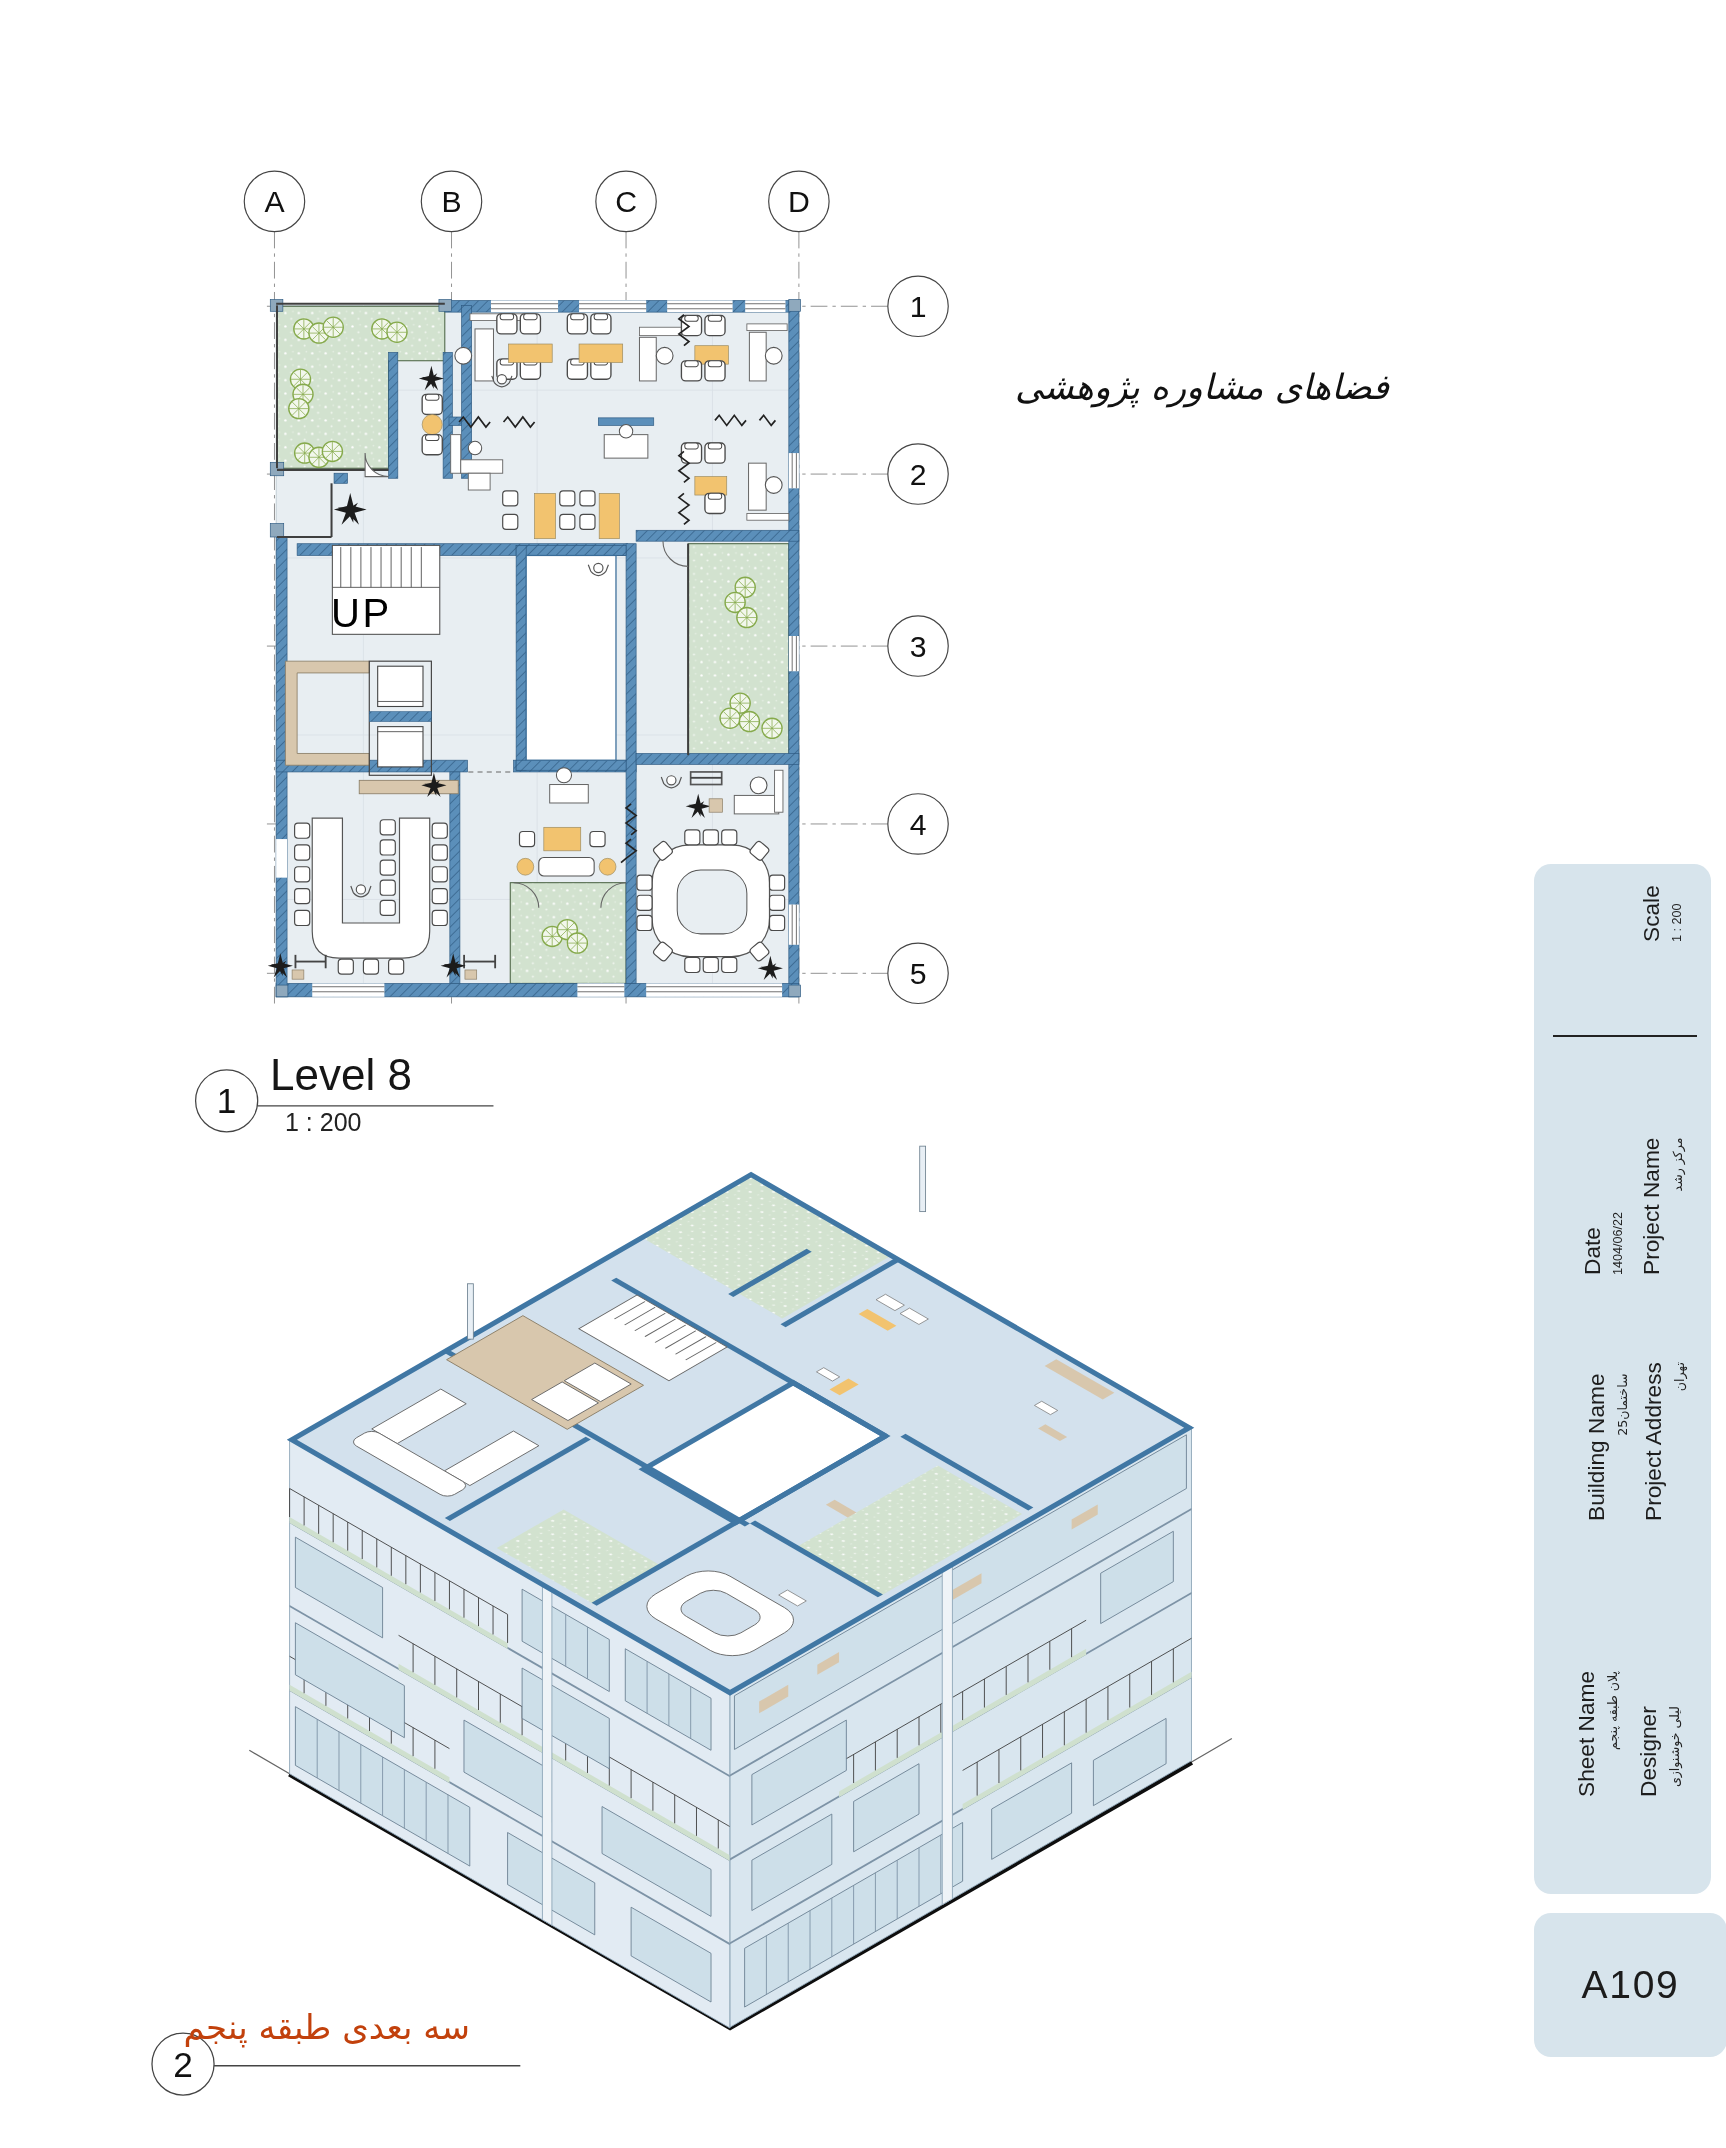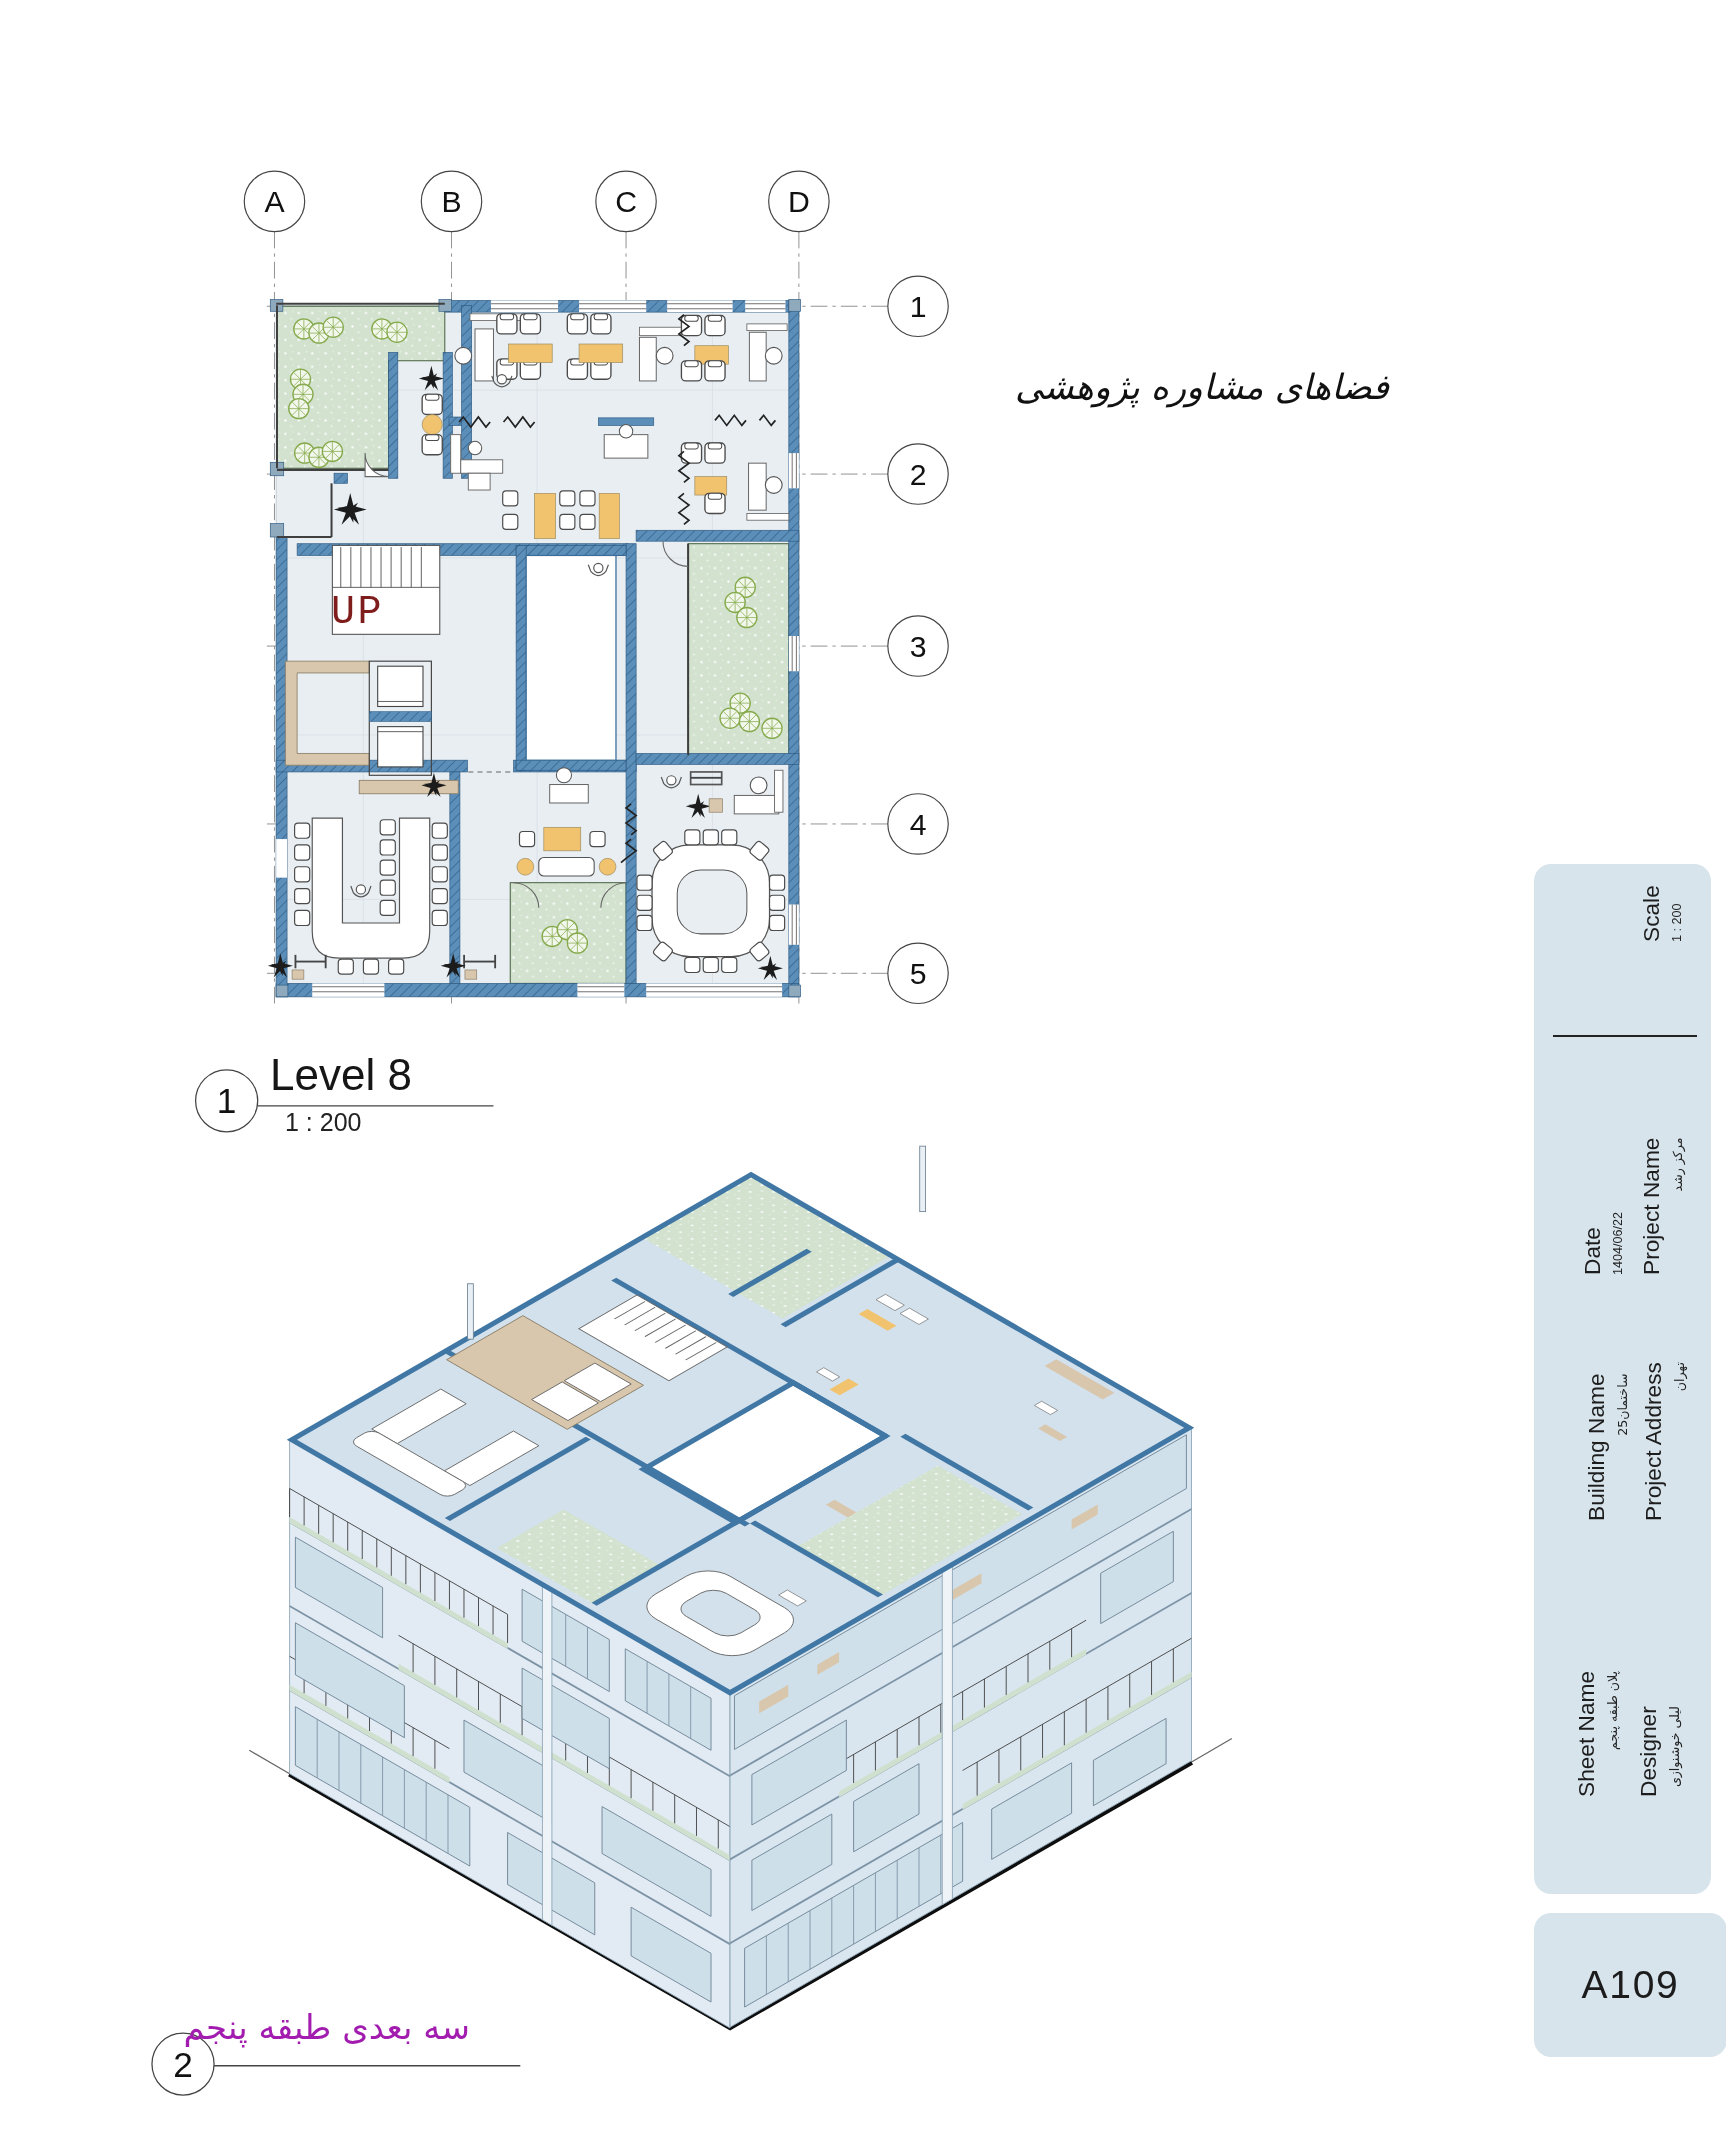--- a/index.html
+++ b/index.html
@@ -6,22 +6,22 @@
   #sheet{position:relative;width:1727px;height:2148px;background:#ffffff;overflow:hidden;
          font-family:"Liberation Sans",sans-serif;color:#1a1a1a;}
   #drawing{position:absolute;left:0;top:0;}
   .txt{position:absolute;white-space:nowrap;line-height:1.05;}
   .fa{font-family:"DejaVu Sans",sans-serif;direction:rtl;}
   
   #note1{left:969px;top:292px;width:420px;font-size:37px;text-align:right;color:#111;}
   #note2{left:961px;top:369px;width:428px;font-size:35px;text-align:right;color:#111;font-style:italic;}
   #vp1-title{left:270px;top:1052px;font-size:44px;color:#161616;}
   #vp1-scale{left:285px;top:1109px;font-size:25px;color:#222;}
-  #up-label{left:331px;top:592px;font-size:40px;letter-spacing:2.5px;color:#7f1d1d;font-family:Liberation Mono, monospace;}
-  #vp2-title{left:201px;top:2010px;width:269px;font-size:34px;text-align:right;color:#a21caf;}
+  #up-label{left:331px;top:592px;font-size:40px;letter-spacing:2.5px;color:#000000;}
+  #vp2-title{left:201px;top:2010px;width:269px;font-size:34px;text-align:right;color:#c2410c;}
   
   .panel{position:absolute;background:#d7e4ec;border-radius:17px;}
   #tb-main{left:1534px;top:864px;width:177px;height:1030px;}
   #tb-rot{position:absolute;left:0;top:0;width:1030px;height:177px;
           transform:translateY(1030px) rotate(-90deg);transform-origin:0 0;}
   .tb-field{position:absolute;white-space:nowrap;}
   .tb-label{font-size:22.7px;color:#1d1d1d;}
   .tb-val{font-size:12.6px;color:#222;margin-top:5px;}
   #f-scale{left:952px;top:104px;}
   #f-date{left:619px;top:45px;}

